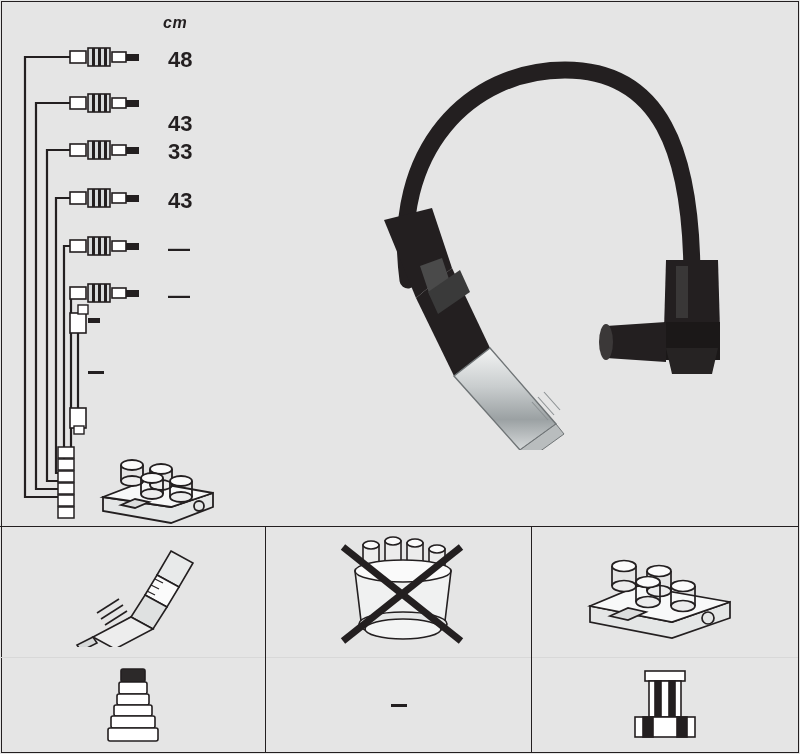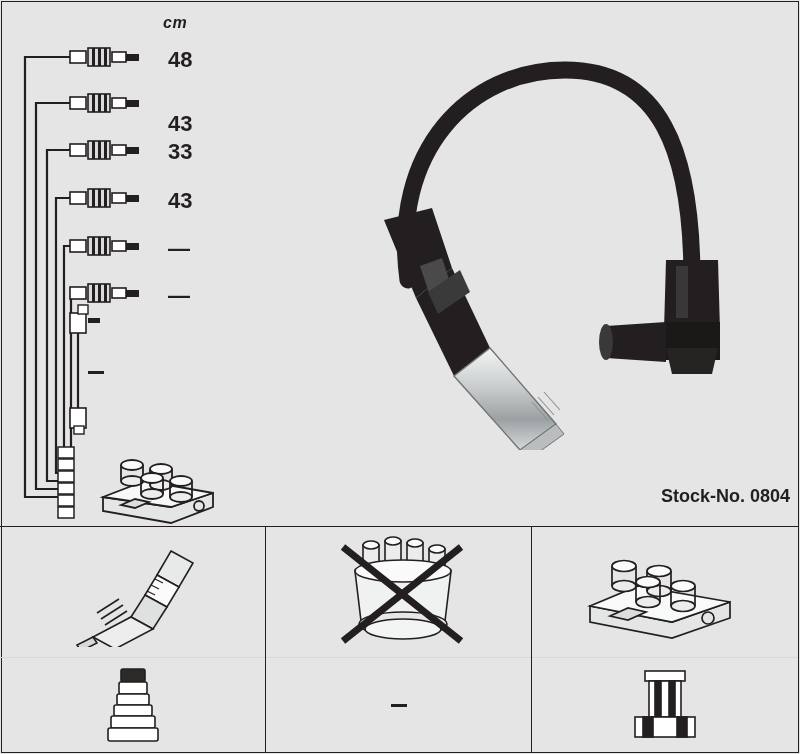--- a/index.html
+++ b/index.html
@@ -289,24 +289,20 @@
         <path d="M356,236 L368,236 L368,288 L356,288 Z" fill="#4d4a4a" opacity="0.55"></path>
       </g>
 
       <g stroke="#8c9193" stroke-width="1.1">
         <path d="M212,372 L228,390"></path>
         <path d="M218,367 L234,385"></path>
         <path d="M224,362 L240,380"></path>
       </g>
     </svg>
 
-    <div class="stockno">
-      <span>Stock-No.</span>
-      <span>0804</span>
-    </div>
   </div>
 
   <div class="bottom-strip">
 
     <div class="cell c1">
       <div class="cell-top">
         <svg width="180" height="110" viewBox="0 0 180 110">
           <g stroke="#231f20" stroke-width="1.6" fill="#f4f5f5">
             <path d="M128,14 L150,26 L136,50 L114,38 Z" fill="#e8eaea"></path>
             <path d="M114,38 L136,50 L124,70 L102,58 Z" fill="#fbfbfb"></path>

